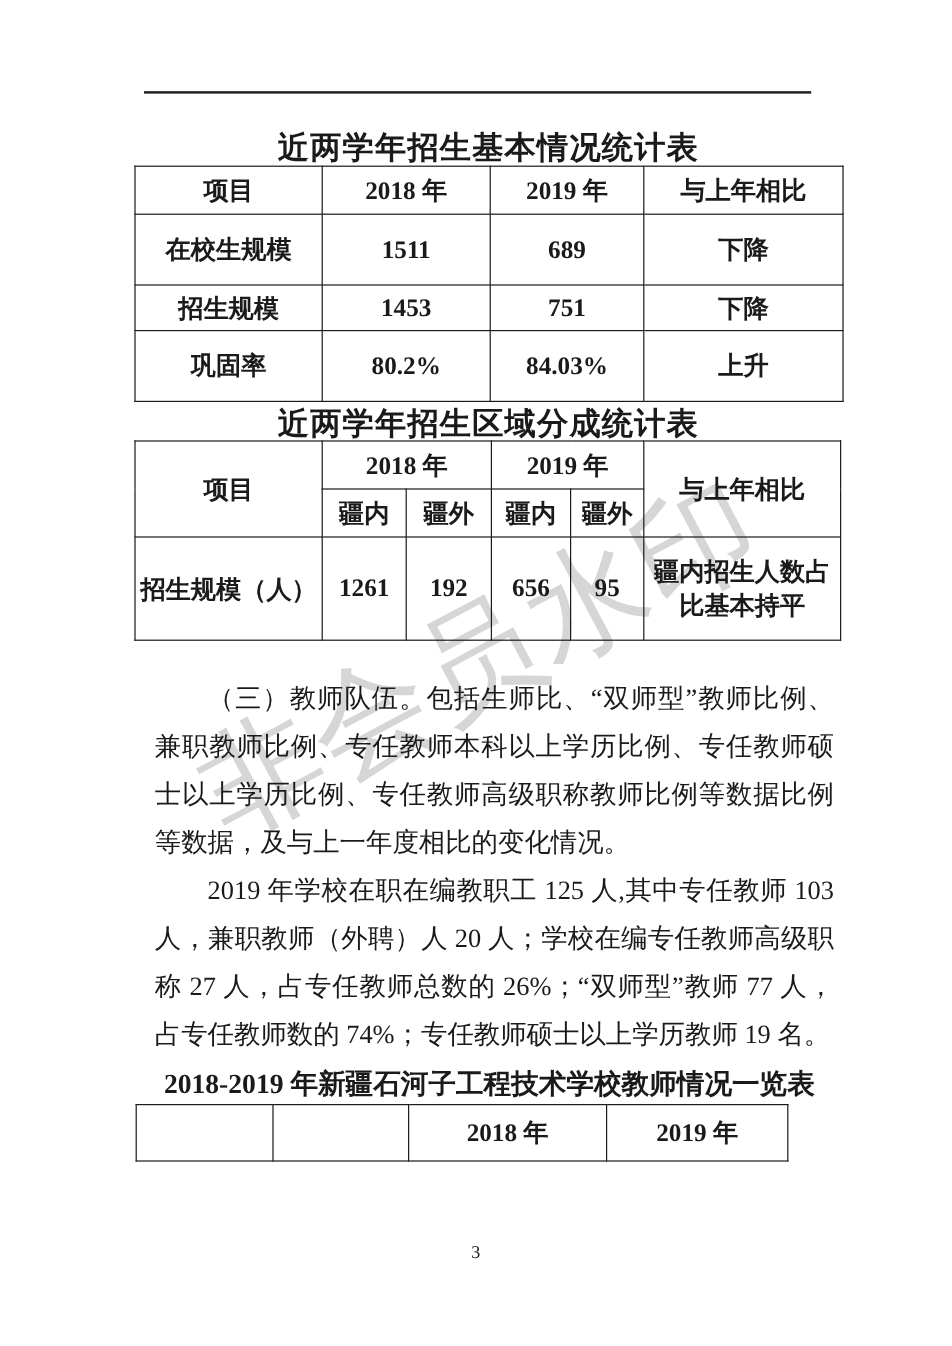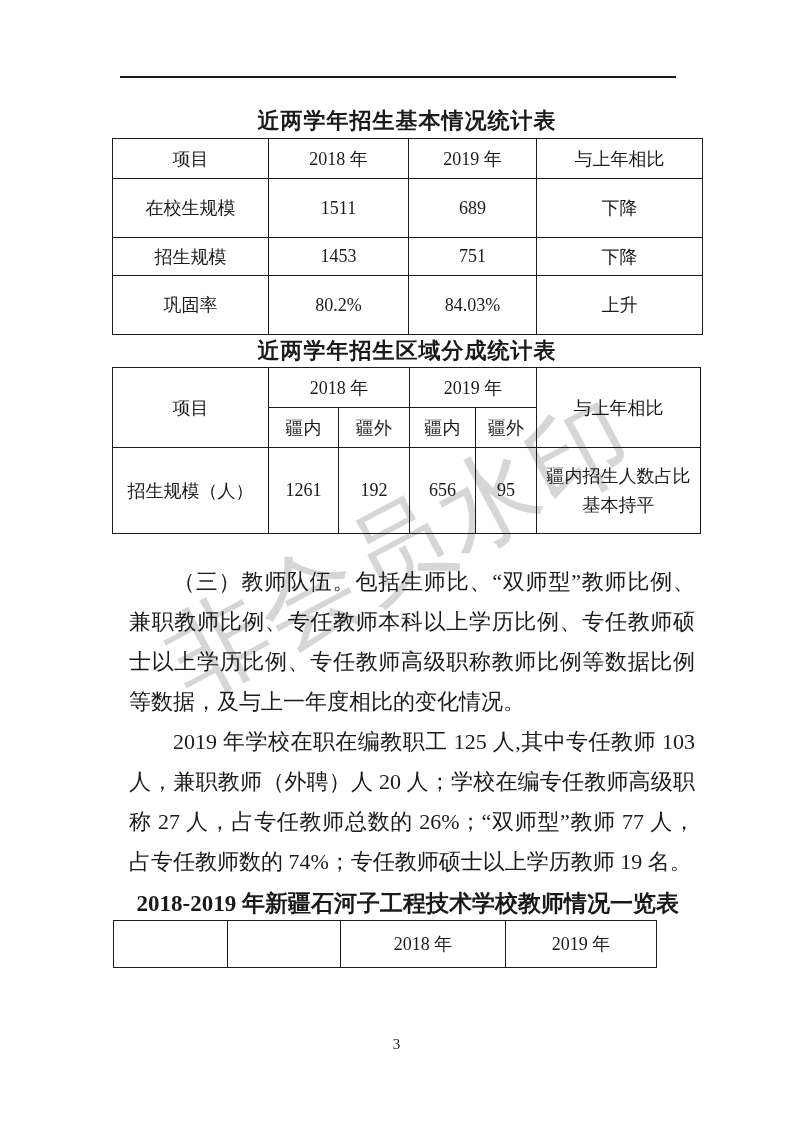--- a/index.html
+++ b/index.html
@@ -23,37 +23,38 @@
   }
   .header-rule{
     position:absolute;
     left:120px;top:76px;width:556px;height:0;
     border-top:2px solid #1a1a1a;
   }
   .tbl-title{
     position:absolute;
     left:112px;width:590px;
     text-align:center;
-    font-size:22px;font-weight:bold;
+    font-size:26px;font-weight:bold;
     letter-spacing:1px;
   }
   .title1{top:106px;}
   .title2{top:336px;}
   table.tbl{
     position:absolute;
     border-collapse:collapse;
     table-layout:fixed;
   }
   table.tbl td{
     border:1.5px solid #1a1a1a;
     text-align:center;
     vertical-align:middle;
-    font-size:18px;
+    font-size:21px;
     padding:0 2px;
     overflow:hidden;
+    font-weight:bold;
   }
   #t1{left:112px;top:138px;width:590px;}
   #t2{left:112px;top:367px;width:588px;}
   #t3{left:113px;top:920px;width:543px;}
   tr.h40{height:40px;}
   tr.h41{height:59px;}
   tr.h38{height:38px;}
   tr.h86{height:86px;}
   tr.h47{height:47px;}
   tr.h51{height:51px;}

